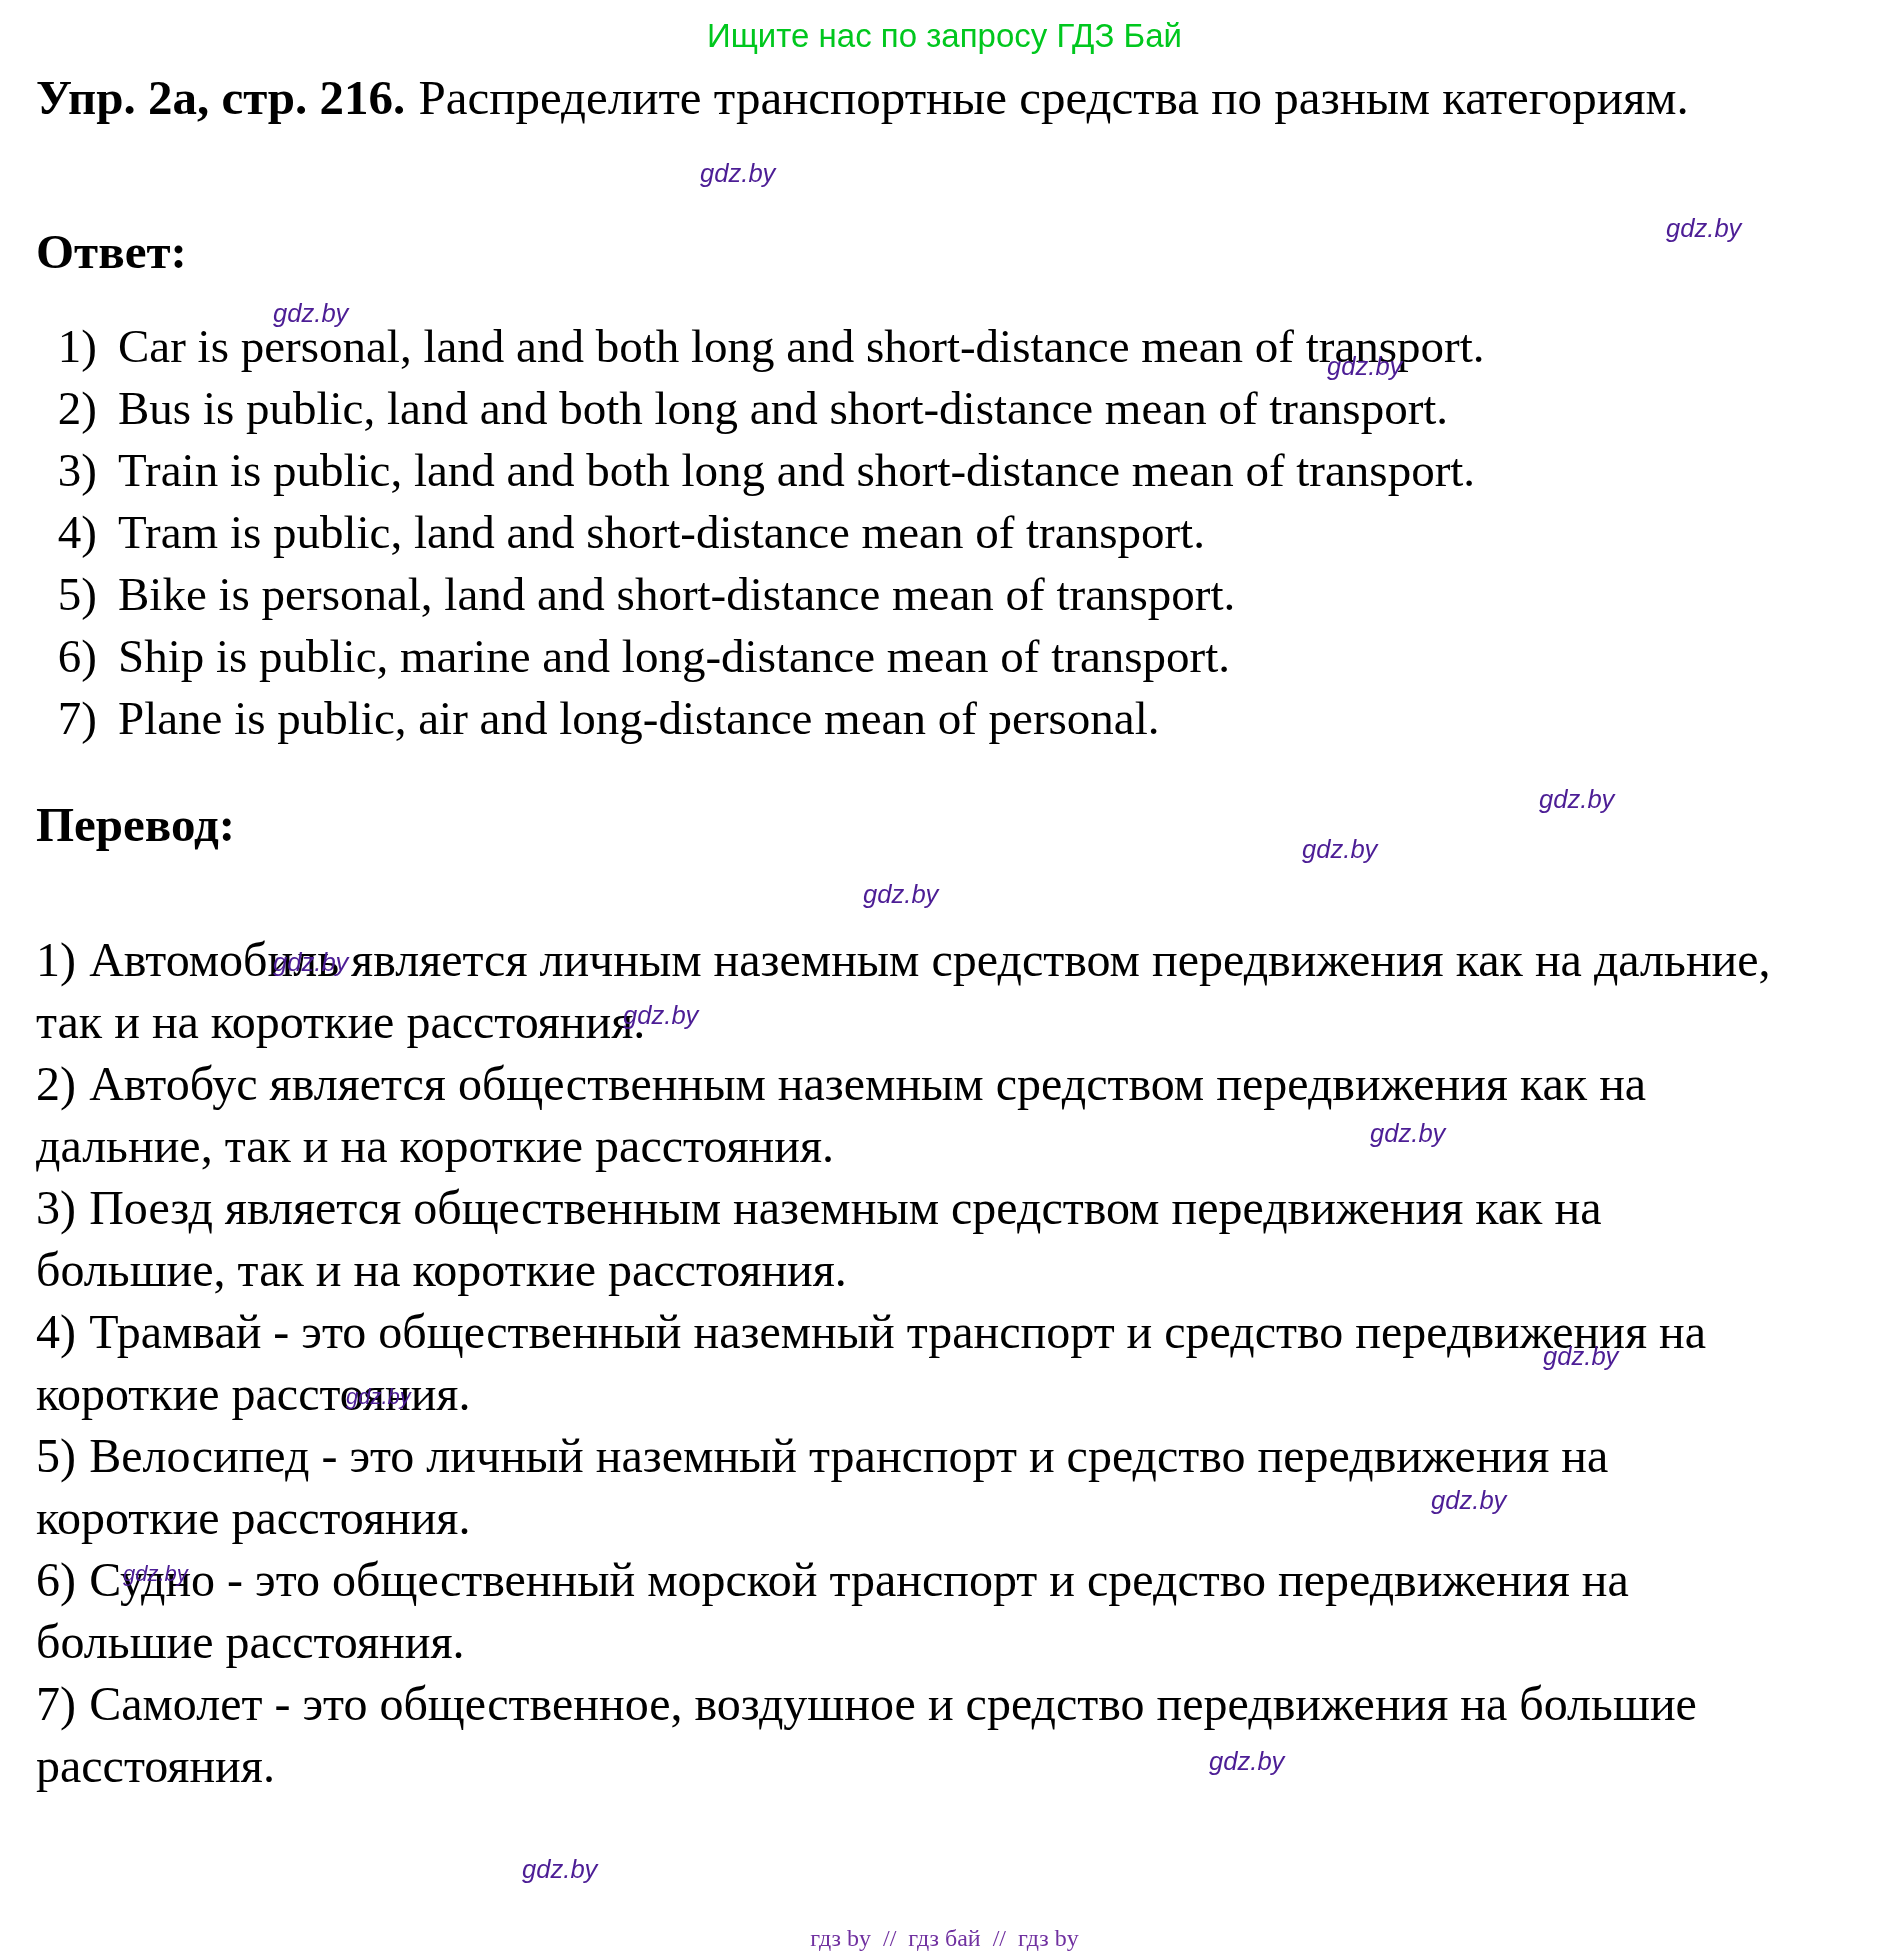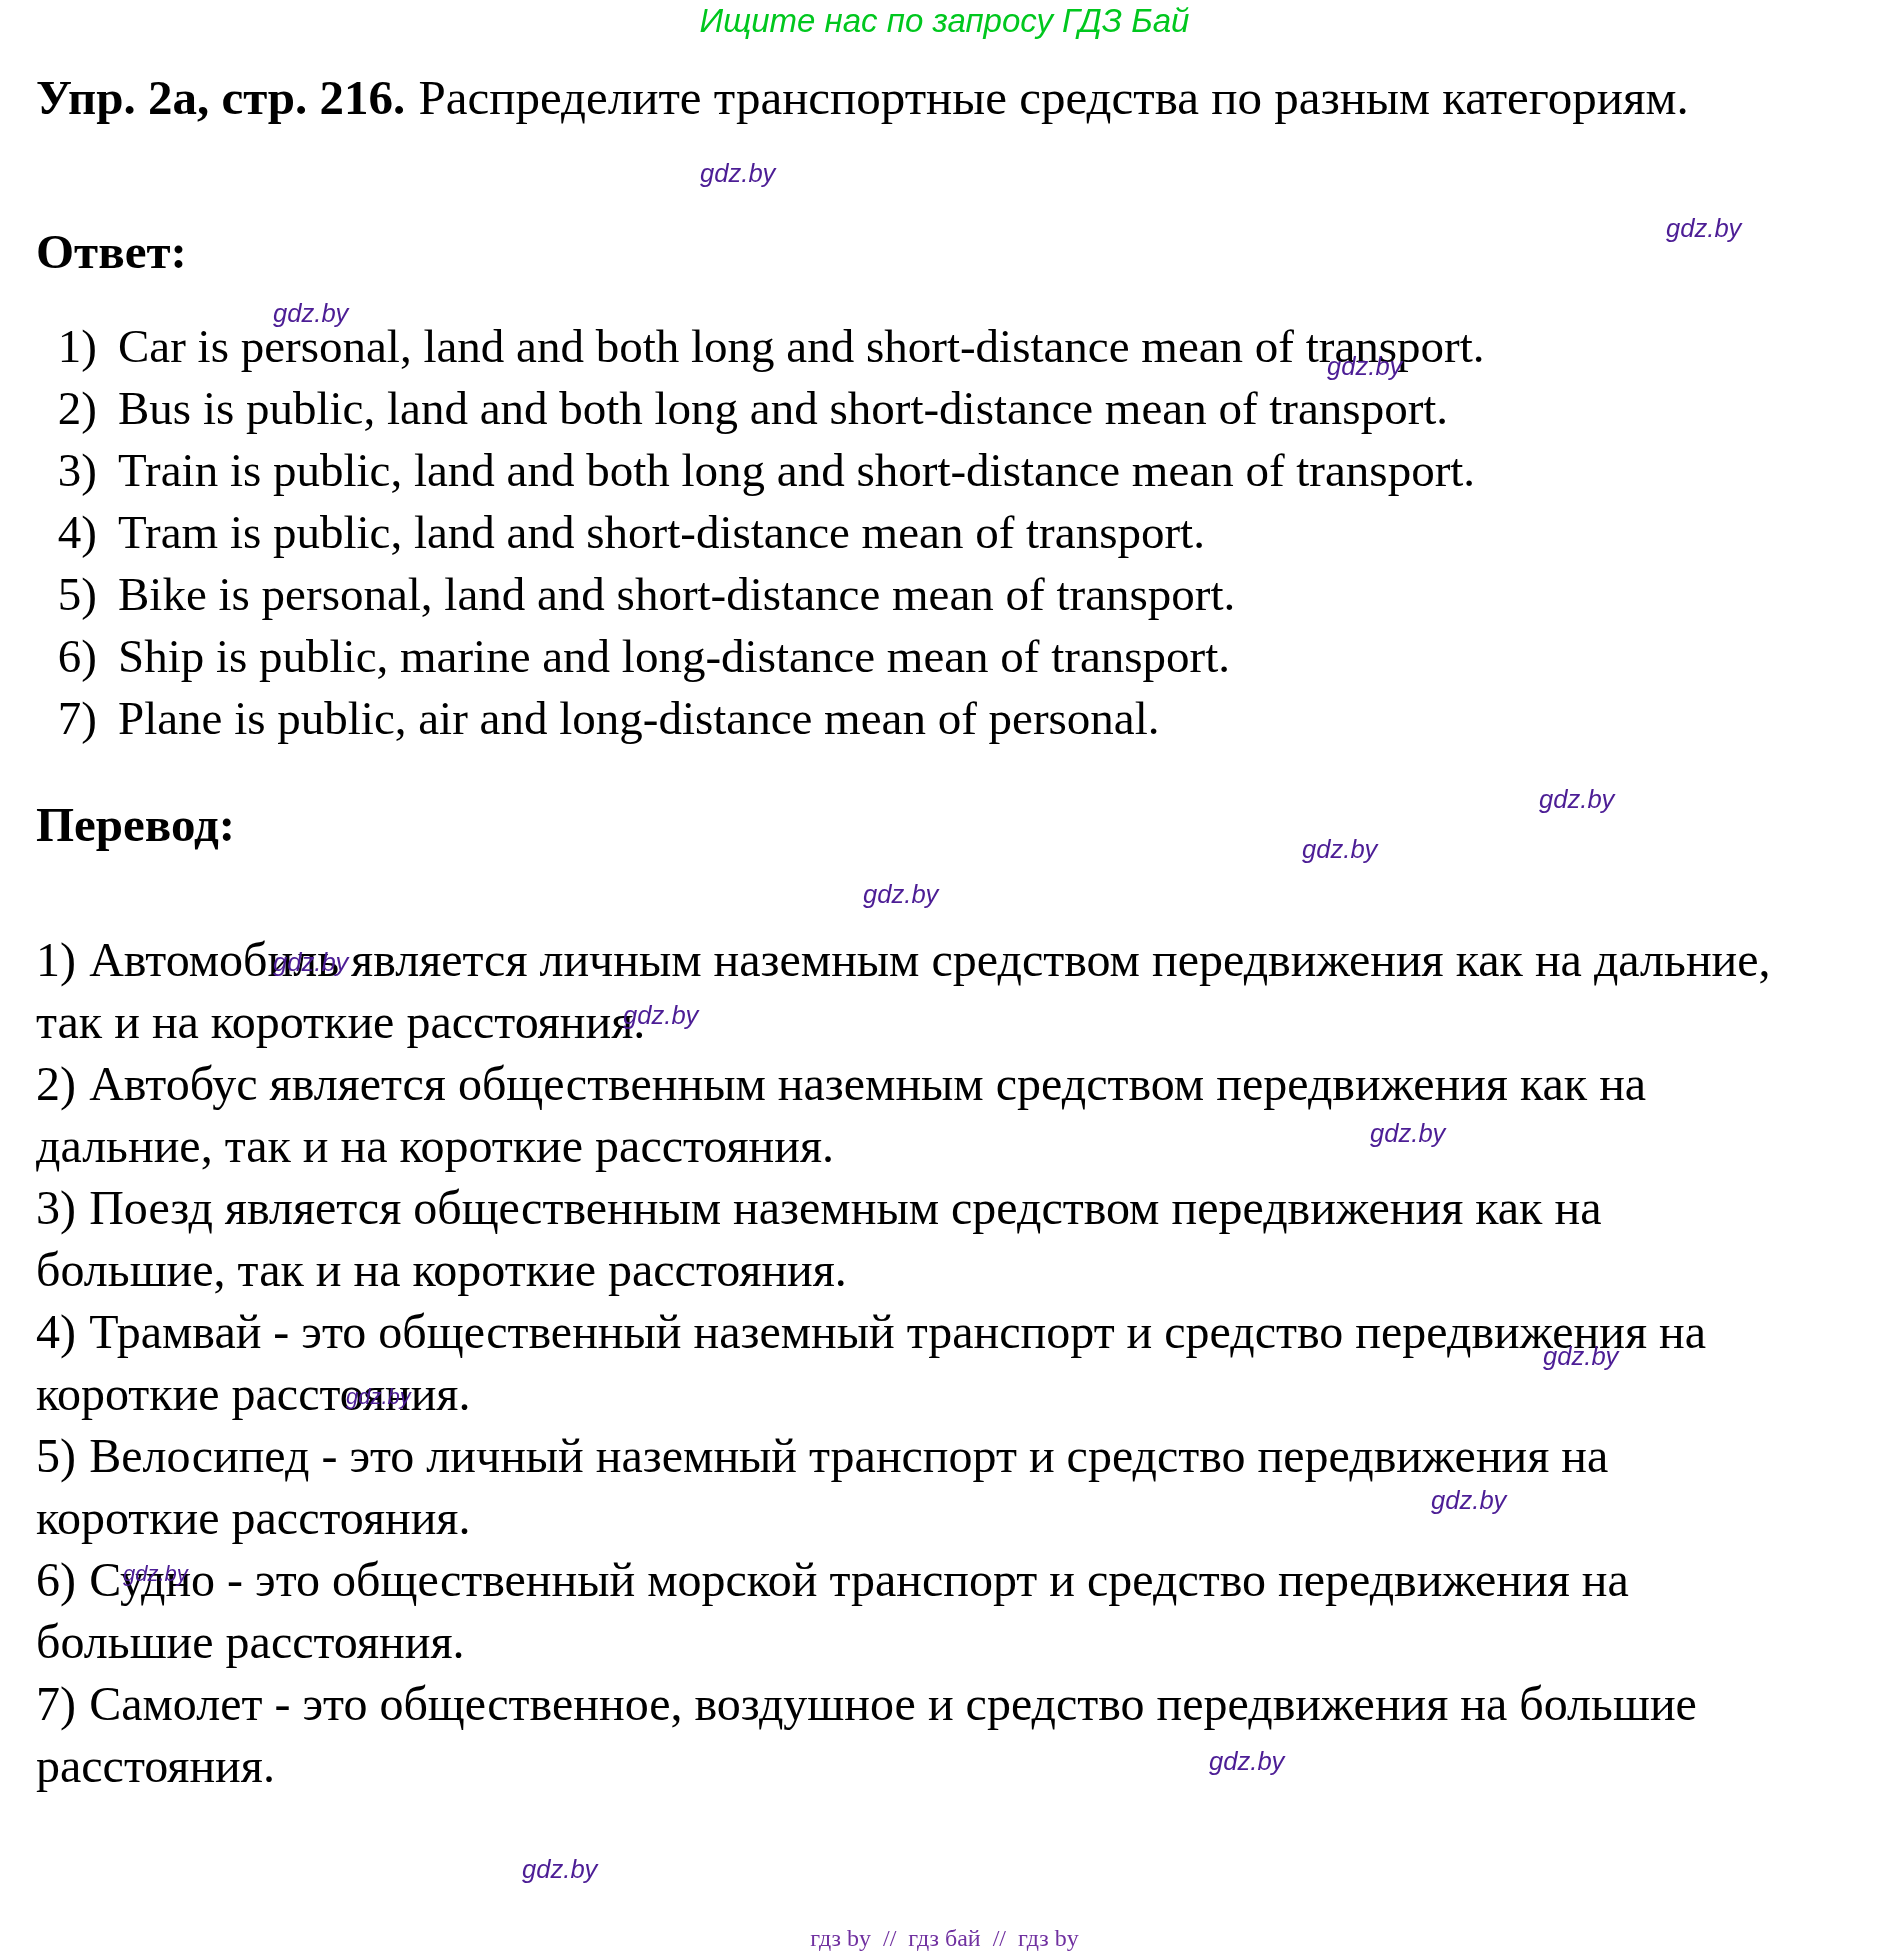--- a/index.html
+++ b/index.html
@@ -7,26 +7,25 @@
   body {
     width: 1889px; height: 1954px;
     position: relative;
     font-family: "Liberation Serif", serif;
     color: #000000;
     overflow: hidden;
   }
   .page { position: absolute; inset: 0; overflow: hidden; }
 
   .promo {
-    position: absolute; top: 2px; left: 0; width: 100%;
+    position: absolute; top: 17px; left: 0; width: 100%;
     text-align: center;
     font-family: "Liberation Sans", sans-serif;
     font-size: 33px;
     color: #00c71e;
-    font-style: italic;
   }
 
   .content { position: absolute; left: 36px; top: 66px; width: 1760px; }
 
   .title { font-size: 49px; line-height: 64px; }
   .title .lbl { font-weight: bold; margin-right: 13.2px; }
 
   .heading { font-size: 49px; line-height: 64px; font-weight: bold; }
   .h-answer { margin-top: 90px; }
   .h-trans  { margin-top: 44px; }

